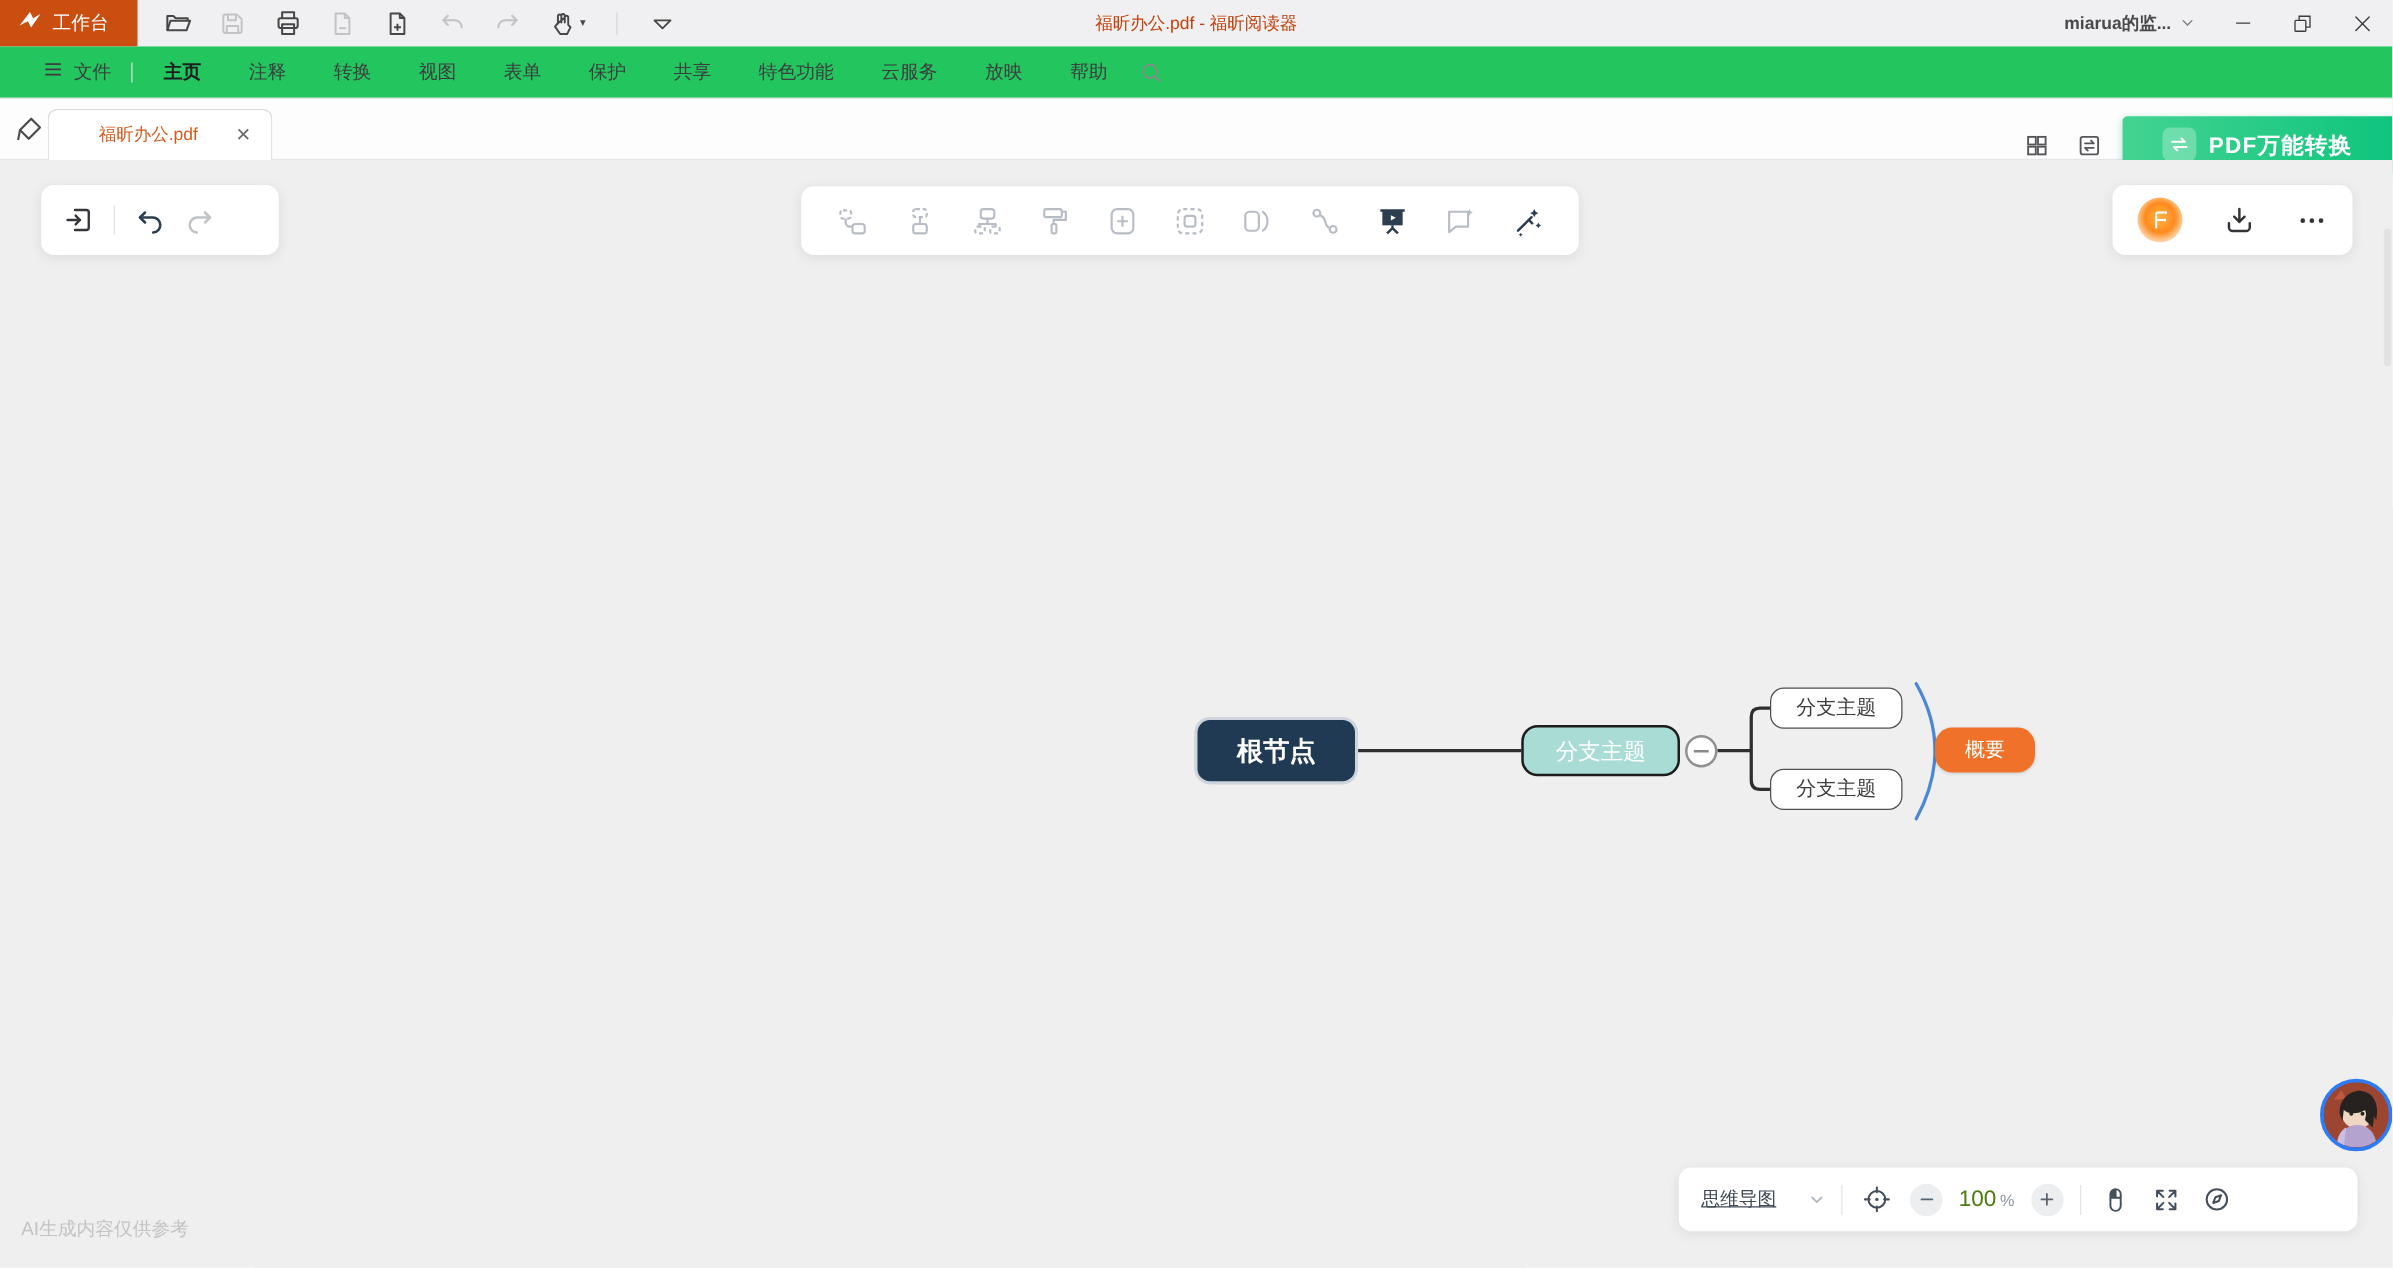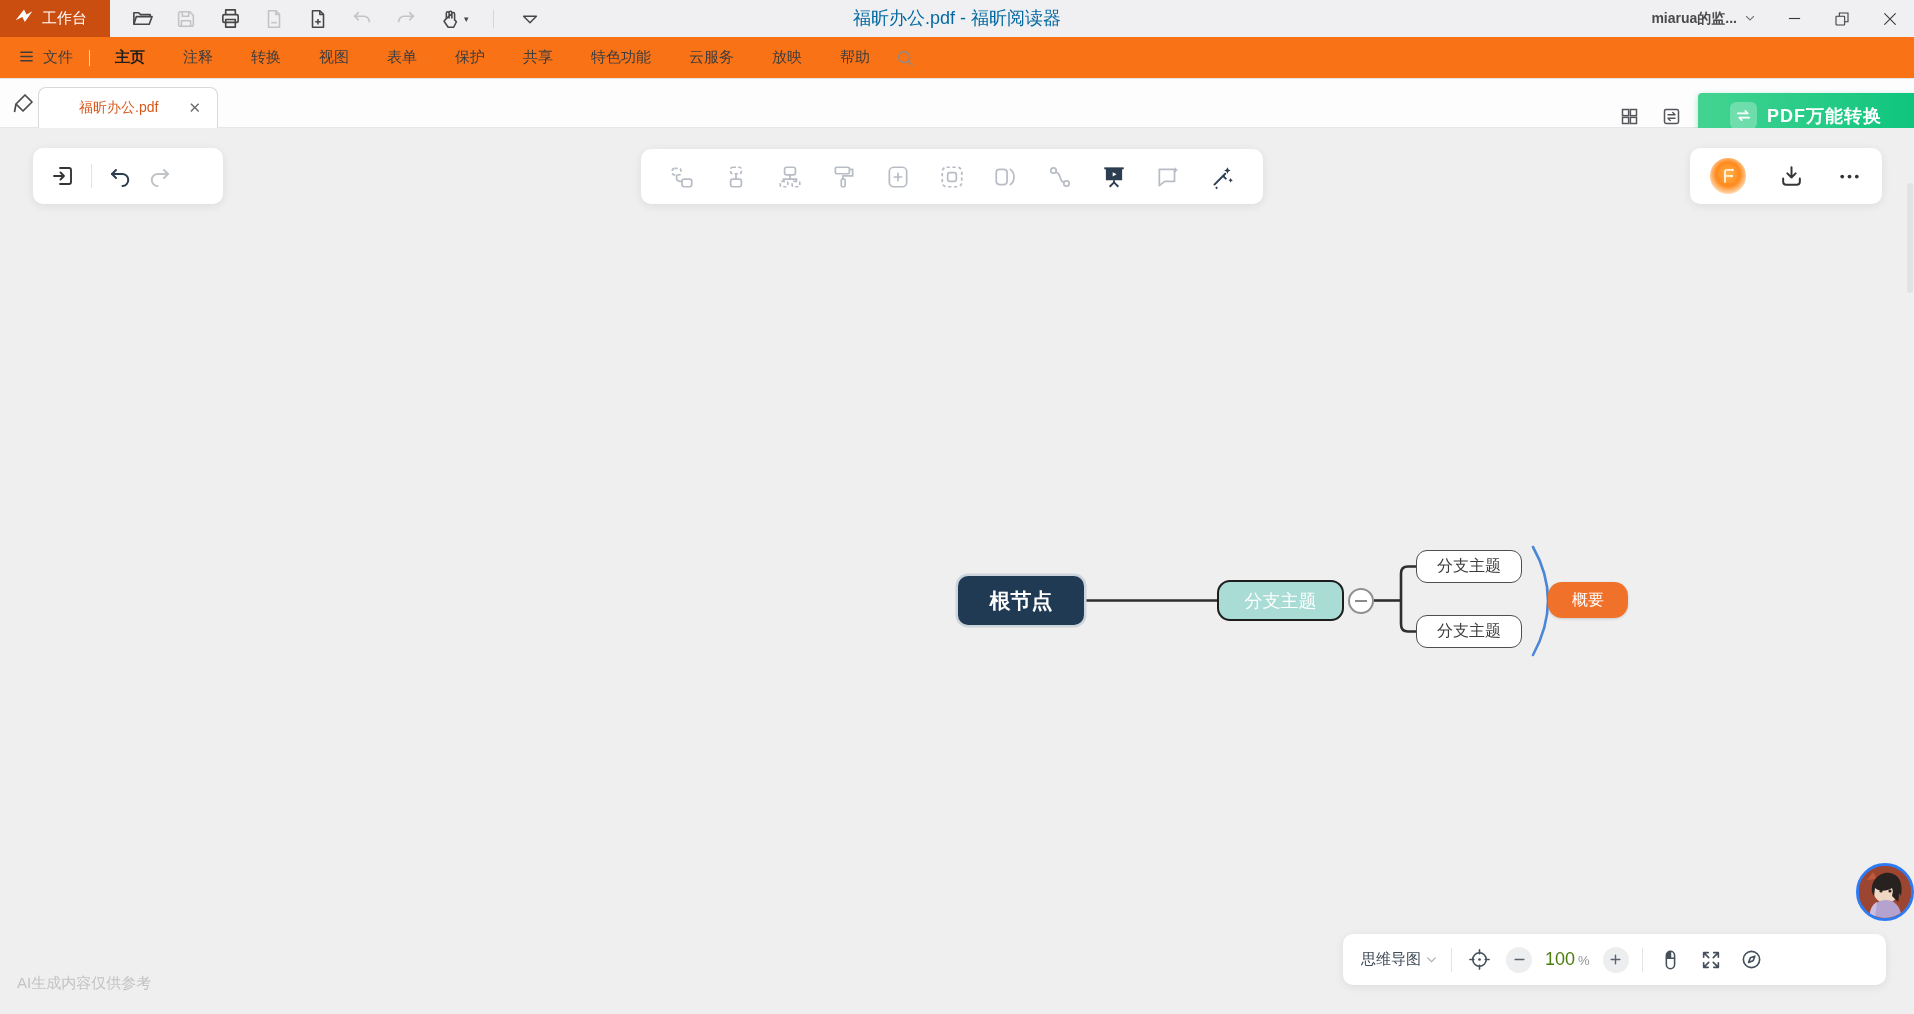--- a/index.html
+++ b/index.html
@@ -9,27 +9,27 @@
   
   .titlebar { height:37px; background:#f0f0f2; display:flex; align-items:center; position:relative; flex:0 0 auto;text-align:center; }
   .workspace-btn { height:37px; min-width:110px; background:#cb4e11; color:#fff; display:flex; align-items:center; gap:8px; padding:0 14px; font-size:15px; cursor:pointer; }
   .qat { display:flex; align-items:center; gap:20px; padding-left:20px; }
   .qat .ic { width:24px; height:24px; display:flex; align-items:center; justify-content:center; color:#474747; }
   .qat .ic.disabled { color:#c3c3c5; }
   .qat svg { display:block; }
   .hand-wrap { display:flex; align-items:center; gap:2px; color:#474747; }
   .caret { font-size:9px; color:#474747; }
   .qat-sep { width:1px; height:18px; background:#d6d6d8; margin:0 4px; }
-  .win-title { position:absolute; left:50%; top:0; transform:translateX(-50%); line-height:37px; font-size:18px; color:#0369a1; white-space:nowrap; }
+  .win-title { position:absolute; left:50%; top:0; transform:translateX(-50%); line-height:37px; font-size:14px; color:#c2410c; white-space:nowrap; }
   .tb-right { margin-left:auto; display:flex; align-items:center; height:37px; }
   .account { display:flex; align-items:center; gap:7px; color:#4a4a4c; font-size:14px; padding:0 14px; cursor:pointer;font-weight:bold; }
   .win-btn { width:48px; height:37px; display:flex; align-items:center; justify-content:center; color:#3c3c3e; cursor:pointer; }
 
   
-  .menubar { height:42px; background:#f97316; border-bottom:1px solid #e5e5e7; display:flex; align-items:center; padding-left:8px; flex:0 0 auto; }
+  .menubar { height:42px; background:#22c55e; border-bottom:1px solid #e5e5e7; display:flex; align-items:center; padding-left:24px; flex:0 0 auto; }
   .menu-file { display:flex; align-items:center; gap:8px; font-size:15px; color:#3d3d3f; padding:0 10px; cursor:pointer; }
   .menu-sep { width:1px; height:16px; background:#ddddde; margin:0 6px; }
   .menu-item { font-size:15px; color:#3d3d3f; padding:0 19px; cursor:pointer; white-space:nowrap; }
   .menu-item.active { font-weight:700; color:#1f1f21; }
   .menu-search { margin-left:6px; color:#8a8a8c; display:flex; align-items:center; cursor:pointer; }
 
   
   .tabbar { height:49px; background:#fdfdfe; border-bottom:1px solid #e7e7e9; position:relative; flex:0 0 auto; }
   .tab-home { position:absolute; left:12px; top:12px; color:#4a4a4c; cursor:pointer; }
   .tab { position:absolute; left:38px; top:8px; width:180px; height:41px; background:#fff; border:1px solid #d9d9db; border-bottom:none; border-radius:8px 8px 0 0; display:flex; align-items:center; padding:0 12px; cursor:pointer; }
@@ -64,21 +64,21 @@
   .collapse-dot { position:absolute; left:1348px; top:460px; width:26px; height:26px; border-radius:50%; background:#fff; border:2px solid #909092; cursor:pointer; }
   .collapse-dot::after { content:""; position:absolute; left:5px; right:5px; top:50%; height:2px; margin-top:-1px; background:#8a8a8c; }
   .node-branch { width:106px; height:33px; background:#fff; border:1.5px solid #4f4f51; color:#3d3d3f; font-size:16px; border-radius:11px; }
   .branch-1 { left:1416px; top:422px; }
   .branch-2 { left:1416px; top:487px; }
   .node-summary { left:1548px; top:454px; width:80px; height:36px; background:#f0722a; color:#fff; font-size:16px; border-radius:14px; box-shadow:0 1px 3px rgba(0,0,0,.15); }
   .edges { position:absolute; left:0; top:0; pointer-events:none; }
 
   
   .status-panel { left:1343px; top:806px; width:543px; height:51px; padding:0 18px; gap:13px; }
-  .mode-select { display:flex; align-items:center; gap:4px; color:#3f4a56; font-size:15px; cursor:pointer; }
+  .mode-select { display:flex; align-items:center; gap:26px; color:#3f4a56; font-size:15px; cursor:pointer;text-decoration:underline; }
   .sb-sep { width:1px; height:24px; background:#e4e4e6; }
   .round-btn { width:26px; height:26px; border-radius:50%; background:#eceef0; display:flex; align-items:center; justify-content:center; color:#5a6470; cursor:pointer; }
   .zoom-val { color:#4d7c0f; font-size:18px; }
   .zoom-unit { color:#8e959d; font-size:13px; margin-left:3px; }
   .sb-icon { width:28px; height:28px; display:flex; align-items:center; justify-content:center; color:#45505c; cursor:pointer; }
 
   .ai-note { position:absolute; left:17px; top:846px; font-size:15px; color:#c3c3c5; }
 
   .avatar { position:absolute; left:1856px; top:735px; width:58px; height:58px; border-radius:50%; border:3px solid #2e7bf6; overflow:hidden; background:#9c4632; cursor:pointer; }
 

